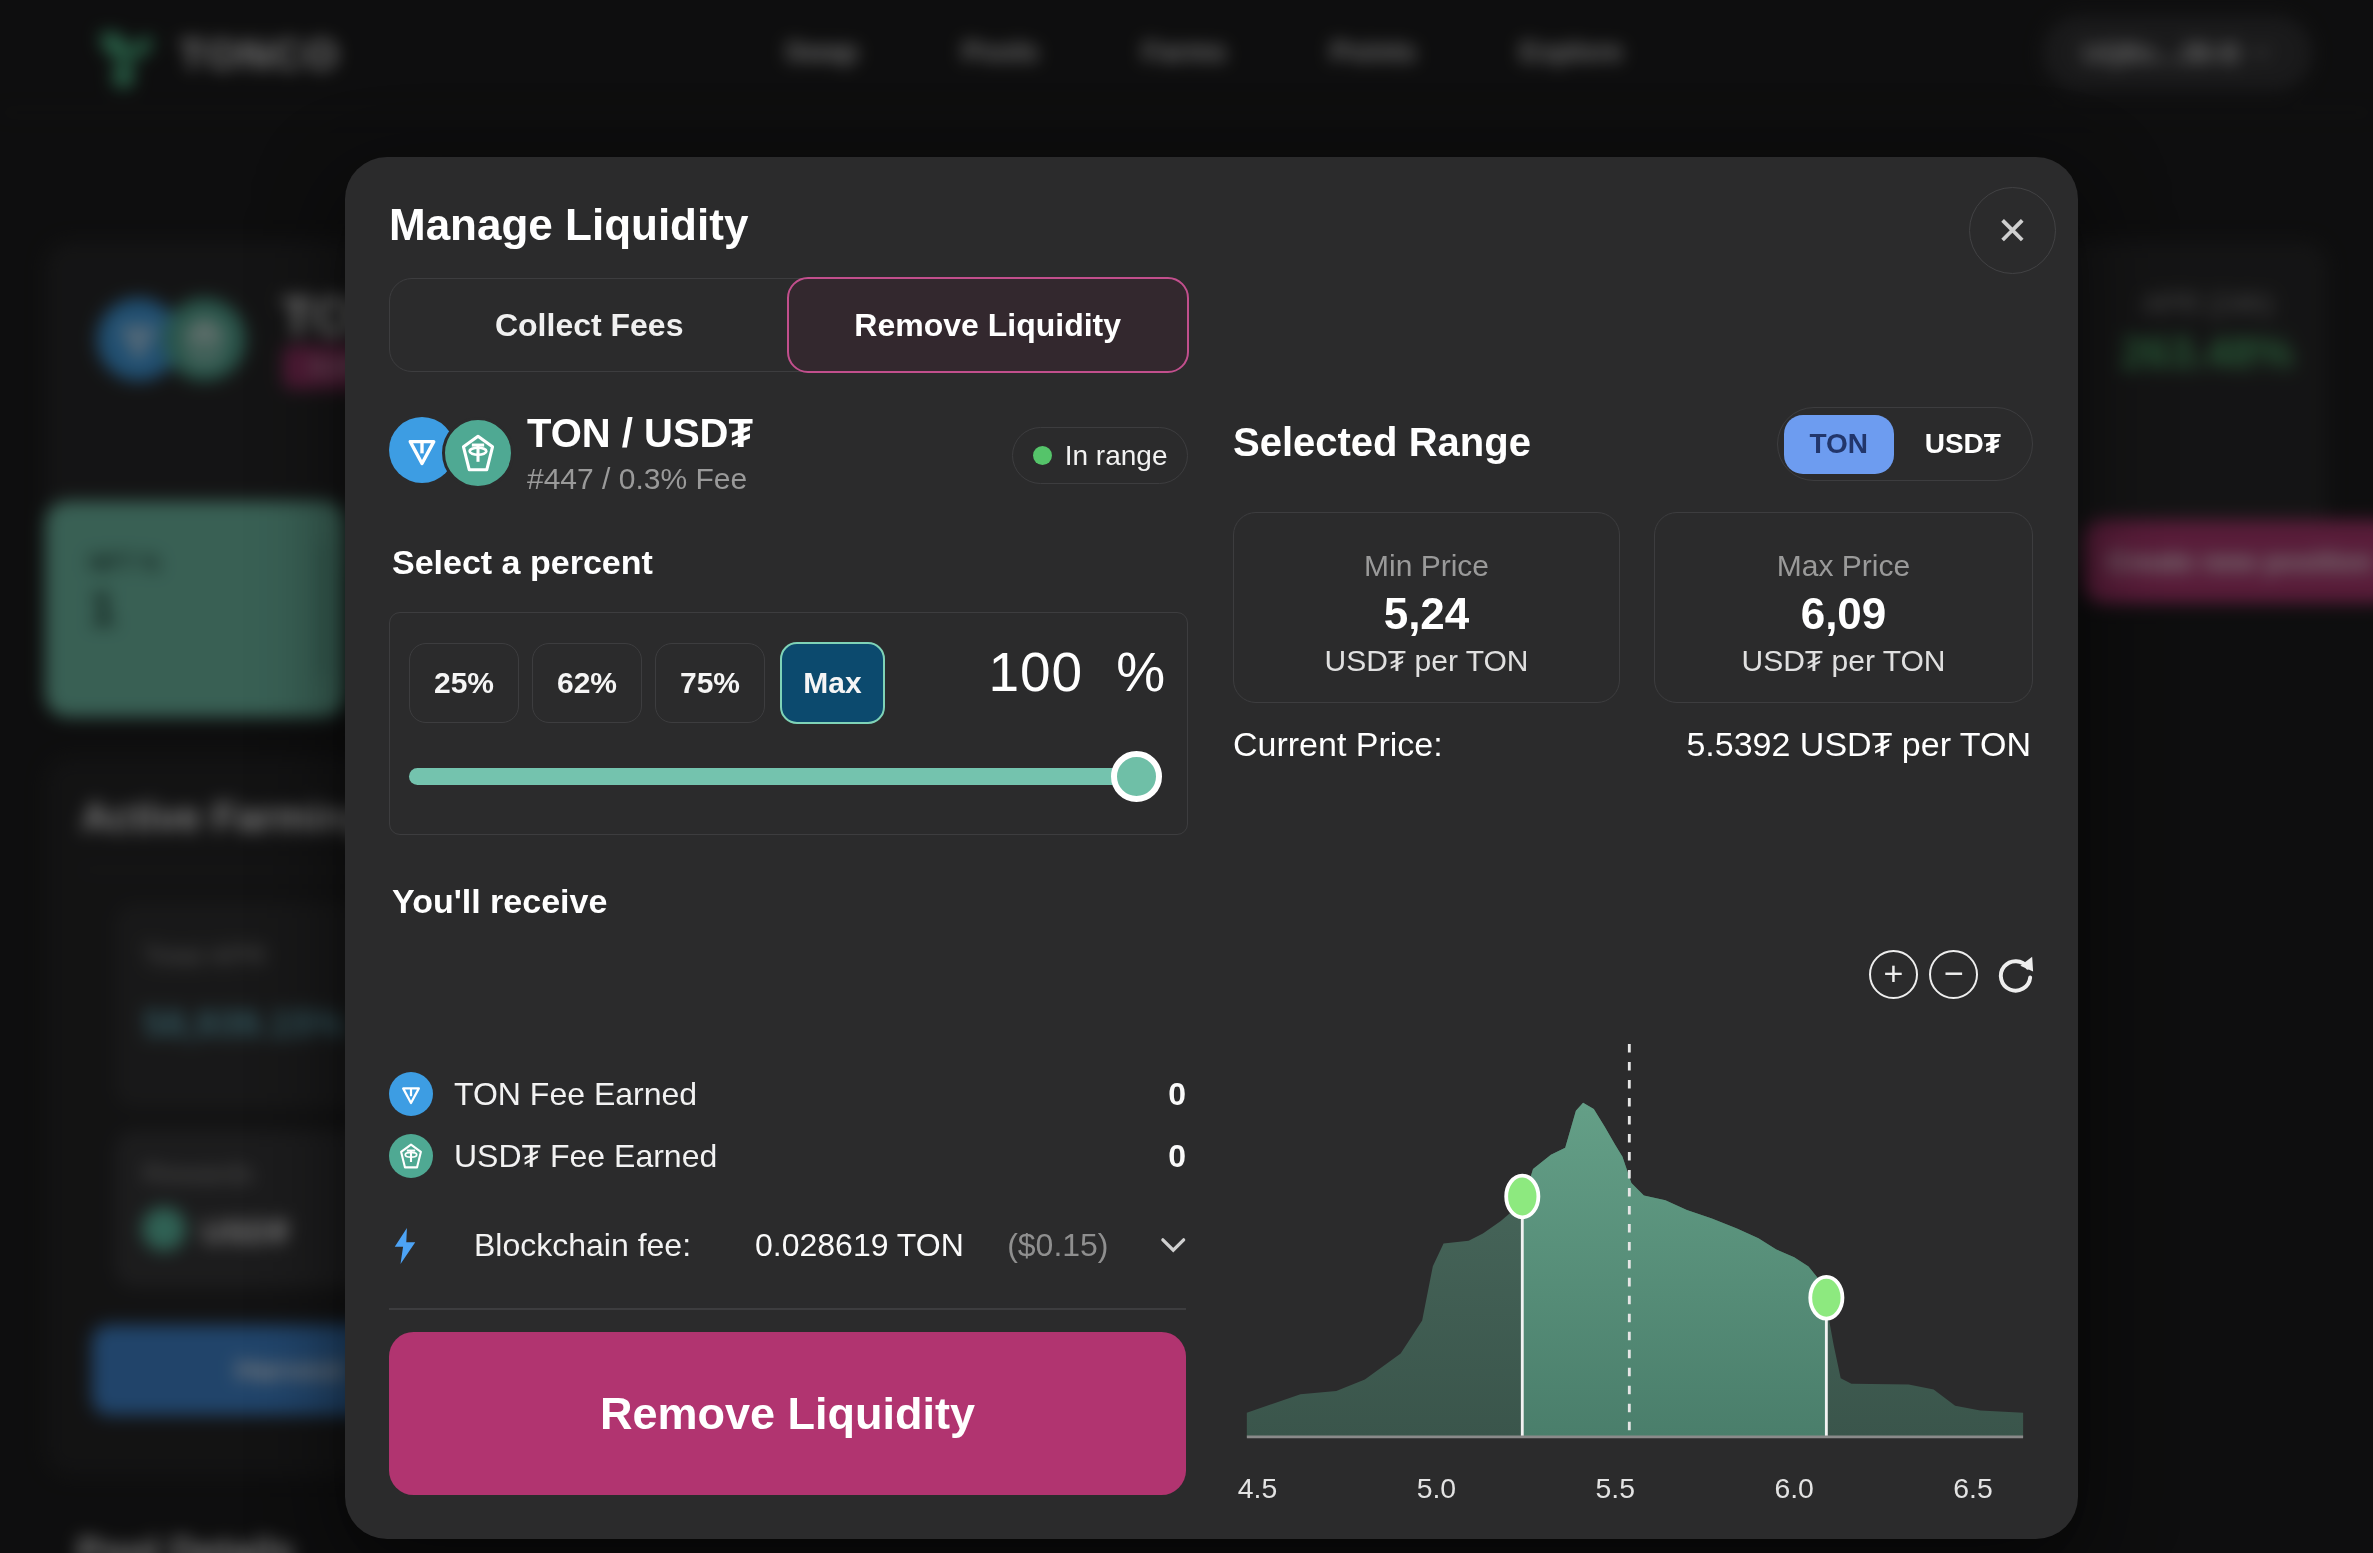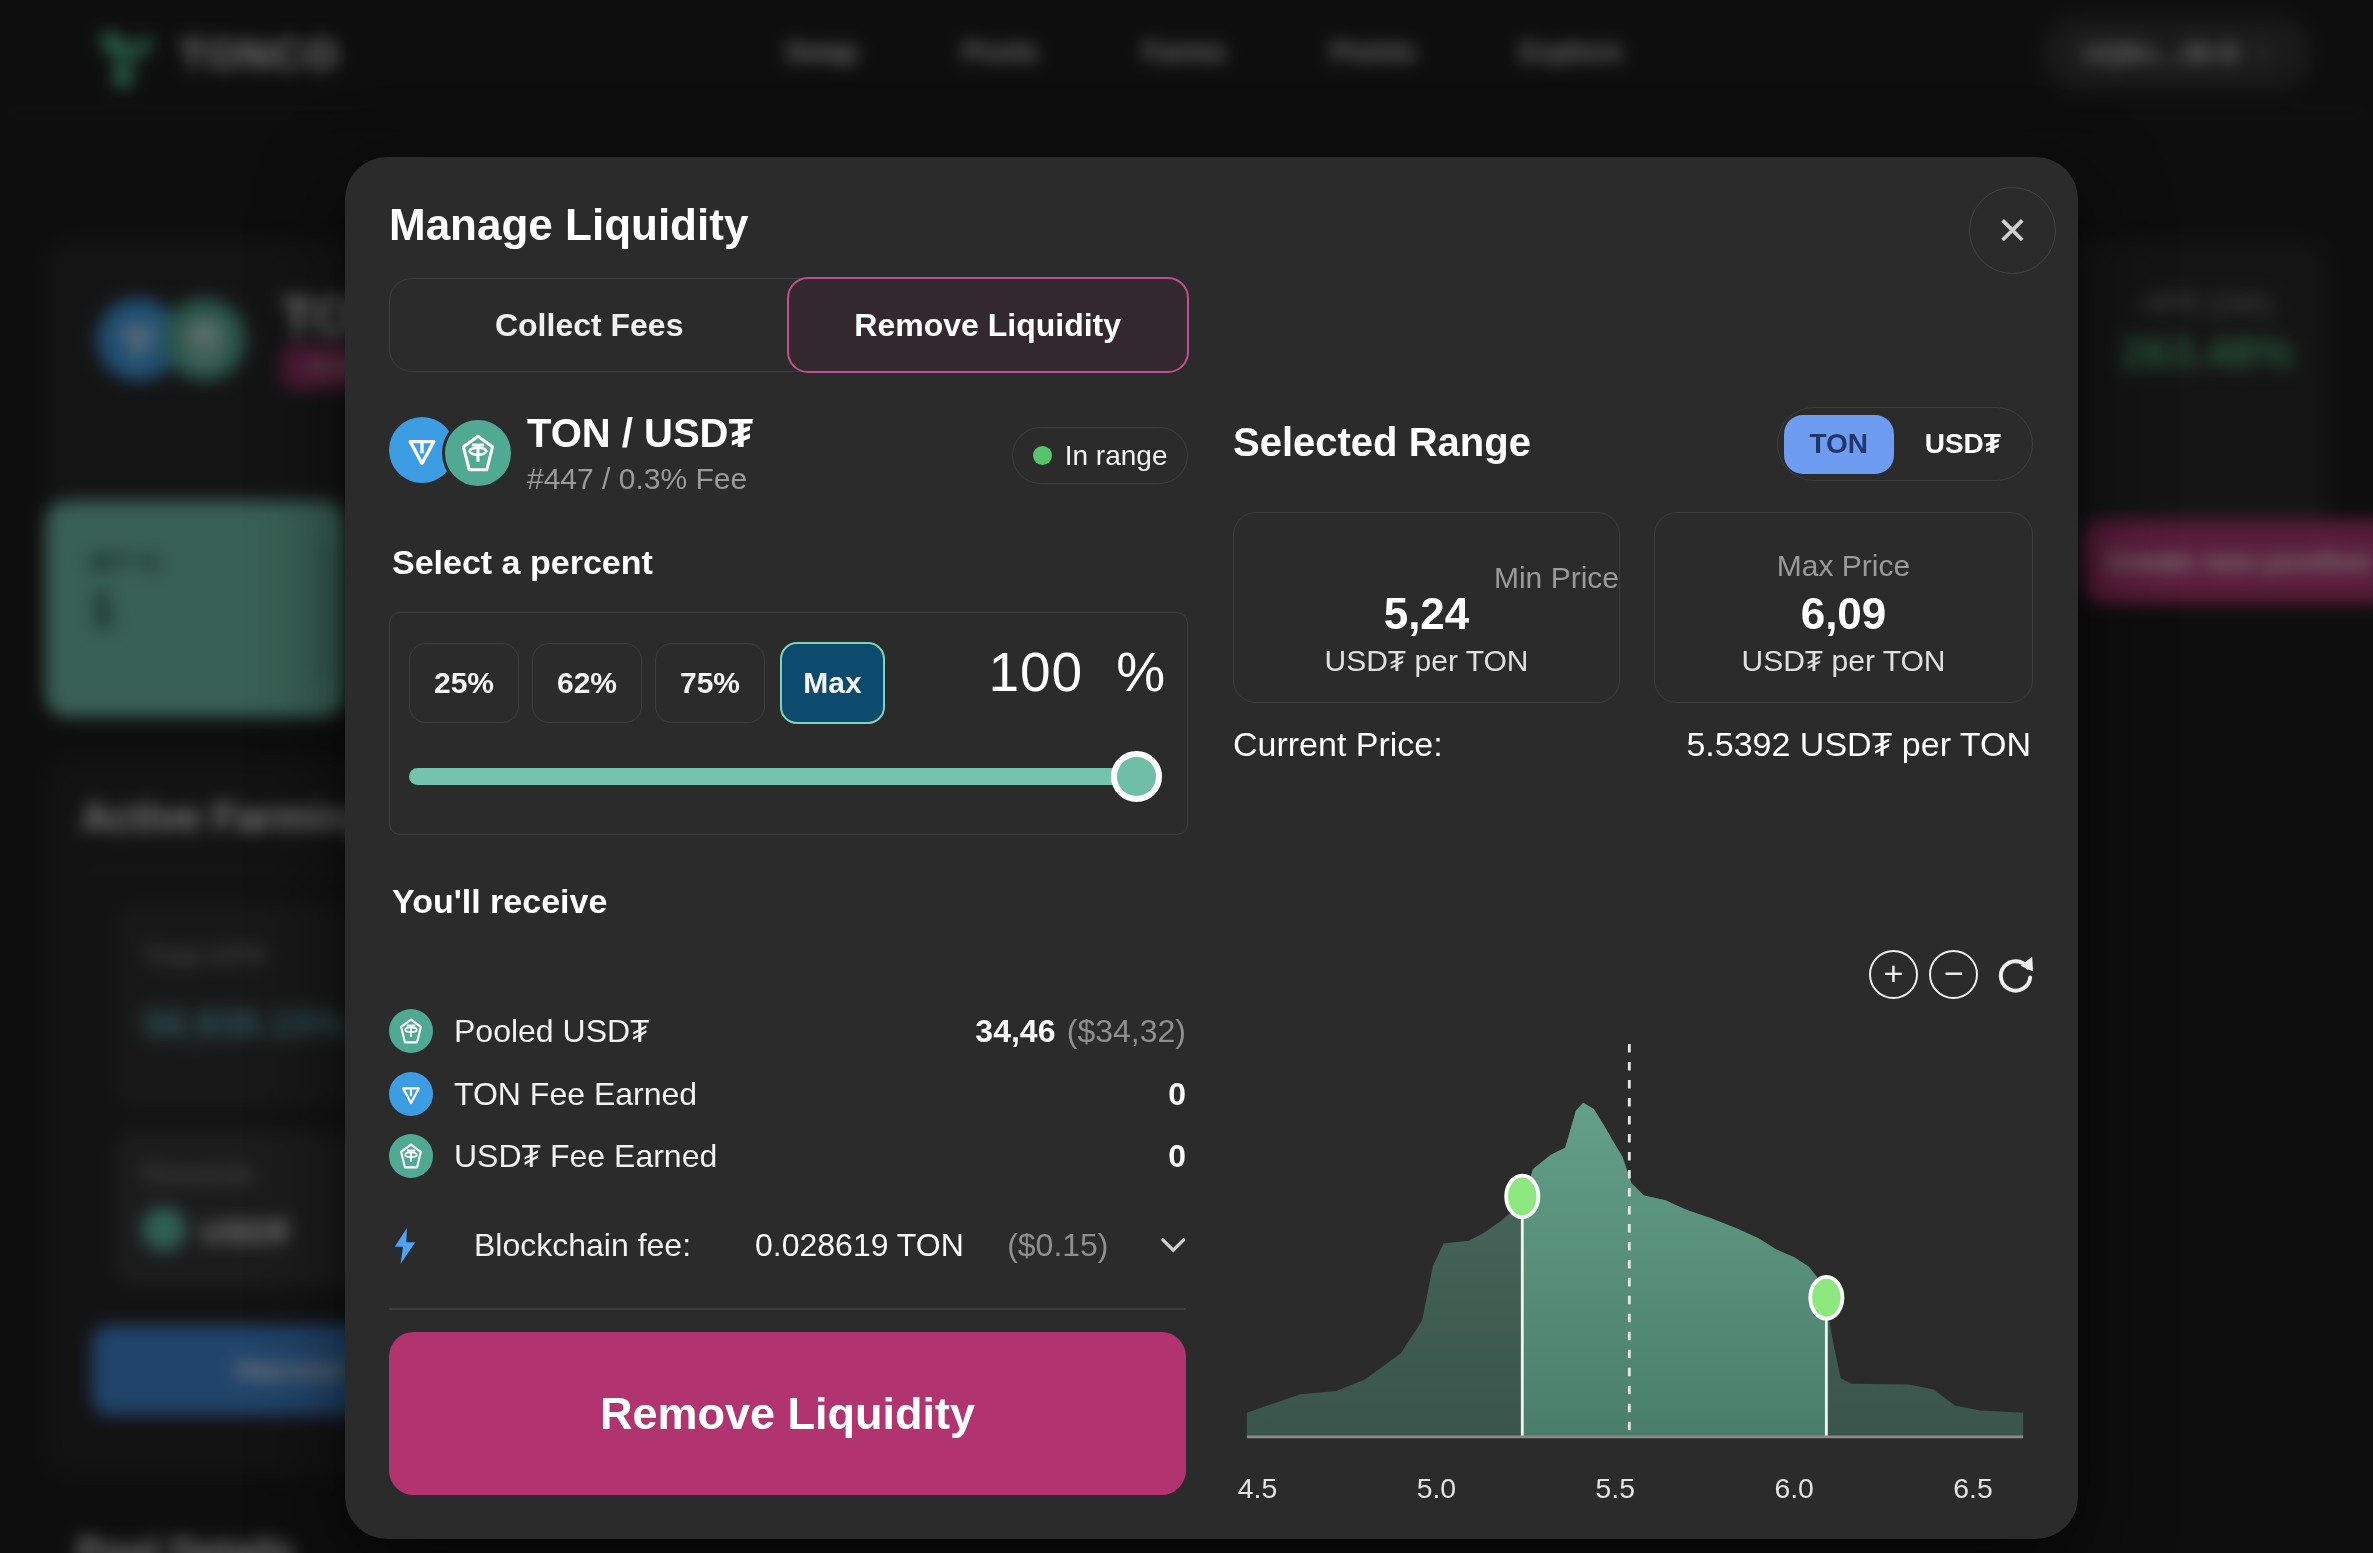--- a/index.html
+++ b/index.html
@@ -157,34 +157,20 @@
       <span>100</span>
       <span style="margin-left:17px;">%</span>
     </div>
     <div class="abs" style="left:19px;top:155px;width:744px;height:17px;background:#74c3ae;border-radius:9.5px;"></div>
     <div class="abs" style="left:721px;top:138px;width:51px;height:51px;border-radius:50%;background:#6fbfa7;border:6.6px solid #fff;box-sizing:border-box;"></div>
   </div>
 
   <div class="abs" style="left:47px;top:725px;font-size:34px;font-weight:700;">You'll receive</div>
 
 
-  <div class="abs" style="left:44px;top:843px;width:797px;height:62px;display:flex;align-items:center;">
-    <span class="token-circle usdt-bg" style="width:44px;height:44px;">
-      <svg width="30" height="30" viewBox="0 0 100 100">
-          <path d="M50 12 L83 36 L70 88 H30 L17 36 Z" fill="none" stroke="#fff" stroke-width="7" stroke-linejoin="round"></path>
-          <ellipse cx="50" cy="46" rx="19" ry="8" fill="none" stroke="#fff" stroke-width="6"></ellipse>
-          <line x1="50" y1="32" x2="50" y2="70" stroke="#fff" stroke-width="7"></line>
-          <line x1="36" y1="32" x2="64" y2="32" stroke="#fff" stroke-width="7"></line>
-        </svg>
-    </span>
-    <span class="row-label" style="margin-left:21px;">Pooled USD₮</span>
-    <span style="flex:1"></span>
-    <span class="row-val">34,46</span>
-    <span class="row-sub" style="margin-left:11.4px;">($34,32)</span>
-  </div>
 
   <div class="abs" style="left:44px;top:906px;width:797px;height:62px;display:flex;align-items:center;">
     <span class="token-circle ton-bg" style="width:44px;height:44px;">
       <svg width="28" height="28" viewBox="0 0 100 100">
           <path d="M22 30 H78 L50 82 Z" fill="none" stroke="#fff" stroke-width="8" stroke-linejoin="round"></path>
           <line x1="50" y1="30" x2="50" y2="58" stroke="#fff" stroke-width="8"></line>
         </svg>
     </span>
     <span class="row-label" style="margin-left:21px;">TON Fee Earned</span>
     <span style="flex:1"></span>
@@ -223,21 +209,21 @@
   <div class="abs" style="left:44px;top:1175px;width:797px;height:163px;background:#b13470;border-radius:24.6px;display:flex;align-items:center;justify-content:center;font-size:45px;font-weight:700;">Remove Liquidity</div>
 
   <div class="abs" style="left:888px;top:263px;font-size:40px;font-weight:700;">Selected Range</div>
 
   <div class="abs pill" style="left:1432px;top:250px;width:254px;height:72px;display:flex;align-items:center;padding:0;">
     <div style="margin-left:5.7px;width:110px;height:59px;background:#6d9cf0;border-radius:19px;display:flex;align-items:center;justify-content:center;font-size:28px;font-weight:700;color:#22366b;">TON</div>
     <div style="flex:1;display:flex;align-items:center;justify-content:center;font-size:28px;font-weight:700;color:#fff;">USD₮</div>
   </div>
 
   <div class="abs border-box" style="left:888px;top:355px;width:385px;height:189px;">
-    <div class="abs cardlabel" style="left:0;top:48px;width:100%;text-align:right;">Min Price</div>
+    <div class="abs cardlabel" style="left:0;top:36px;width:100%;text-align:center;">Min Price</div>
     <div class="abs cardval" style="left:0;top:76px;width:100%;text-align:center;">5,24</div>
     <div class="abs cardunit" style="left:0;top:131px;width:100%;text-align:center;">USD₮ per TON</div>
   </div>
   <div class="abs border-box" style="left:1309px;top:355px;width:377px;height:189px;">
     <div class="abs cardlabel" style="left:0;top:36px;width:100%;text-align:center;">Max Price</div>
     <div class="abs cardval" style="left:0;top:76px;width:100%;text-align:center;">6,09</div>
     <div class="abs cardunit" style="left:0;top:131px;width:100%;text-align:center;">USD₮ per TON</div>
   </div>
 
   <div class="abs" style="left:888px;top:568px;font-size:34px;font-weight:500;">Current Price:</div>

